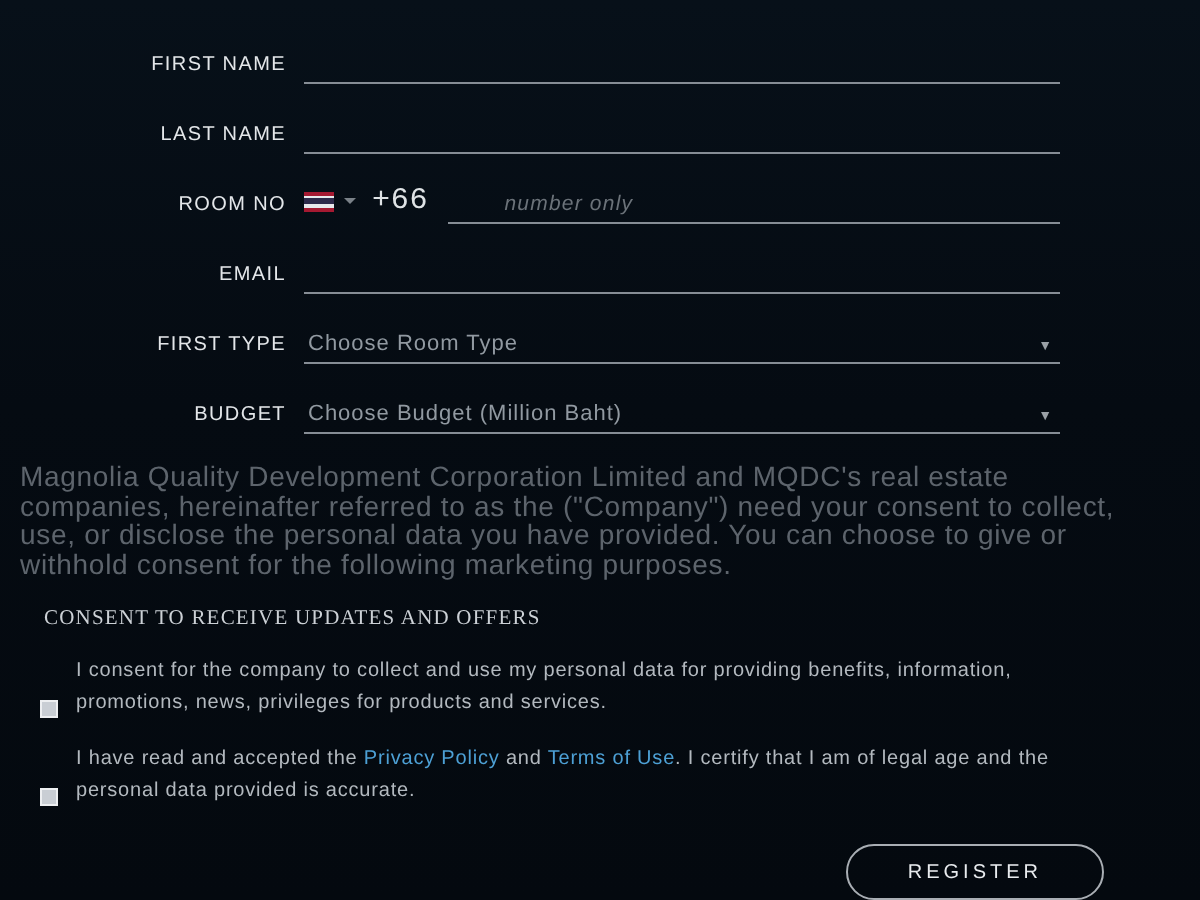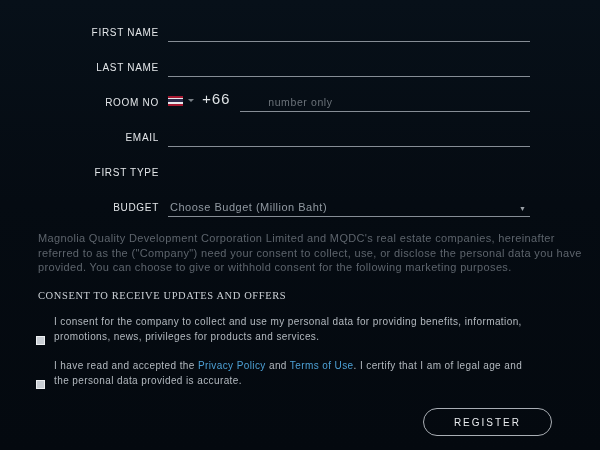--- a/index.html
+++ b/index.html
@@ -3,21 +3,21 @@
 <meta charset="utf-8">
 <style>
   * { box-sizing: border-box; margin: 0; padding: 0; }
   html, body { width: 600px; height: 450px; }
   body {
     font-family: "Liberation Sans", "DejaVu Sans", sans-serif;
     background: linear-gradient(180deg, #071019 0%, #050b12 45%, #04090f 100%);
     color: #e5e8ea;
     overflow: hidden;
   }
-  .page { width: 552px; height: 450px; padding-top: 7px; padding-left: 16px; }
+  .page { width: 552px; height: 450px; padding-top: 7px; }
 
   
   .row {
     display: flex;
     align-items: flex-end;
     height: 35px;
     padding-right: 22px;
   }
   .lbl {
     width: 152px;
@@ -69,40 +69,40 @@
   .st.white { height: 1.5px; background: #e8e9ec; }
   .st.blue  { height: 3px; background: #2d2a4a; }
   .flag-caret {
     width: 0; height: 0;
     border-left: 3px solid transparent;
     border-right: 3px solid transparent;
     border-top: 3px solid #7a8188;
     display: inline-block;
   }
   .dial { font-size: 15px; color: #dfe3e6; letter-spacing: 0.4px; padding-left: 3px; font-family: Liberation Mono, monospace; }
-  .phone-input { padding-left: 28px; }
+  .phone-input { padding-left: 28px; font-style: italic; }
 
   
   .select {
     flex: 1;
     border-bottom: 1px solid #868d95;
     display: flex;
     align-items: flex-end;
     justify-content: space-between;
     cursor: pointer;
     padding: 0 4px 3px 2px;
   }
   .sel-val { font-size: 11px; color: #9199a1; letter-spacing: 0.5px; }
   .sel-caret { font-size: 7px; color: #9aa0a6; padding-bottom: 1px; }
 
   
   .disclaimer {
-    margin: 14px 22px 0 22px;
+    margin: 14px 22px 0 10px;
     width: 558px;
-    font-size: 11px;
+    font-size: 14px;
     line-height: 14.5px;
     letter-spacing: 0.35px;
     color: #5d646c;
   }
 
   
   .consent-heading {
     margin: 15px 22px 0 22px;
     font-size: 10.5px;
     letter-spacing: 0.6px;
@@ -185,20 +185,24 @@
 
   <div class="row">
     <div class="lbl">EMAIL</div>
     <div class="input-wrap">
       <input class="txt" type="text" value="" style="">
     </div>
   </div>
 
   <div class="row">
     <div class="lbl">FIRST TYPE</div>
+    <div class="select">
+      <span class="sel-val">Choose Room Type</span>
+      <span class="sel-caret">▼</span>
+    </div>
   </div>
 
   <div class="row">
     <div class="lbl">BUDGET</div>
     <div class="select">
       <span class="sel-val">Choose Budget (Million Baht)</span>
       <span class="sel-caret">▼</span>
     </div>
   </div>
 

